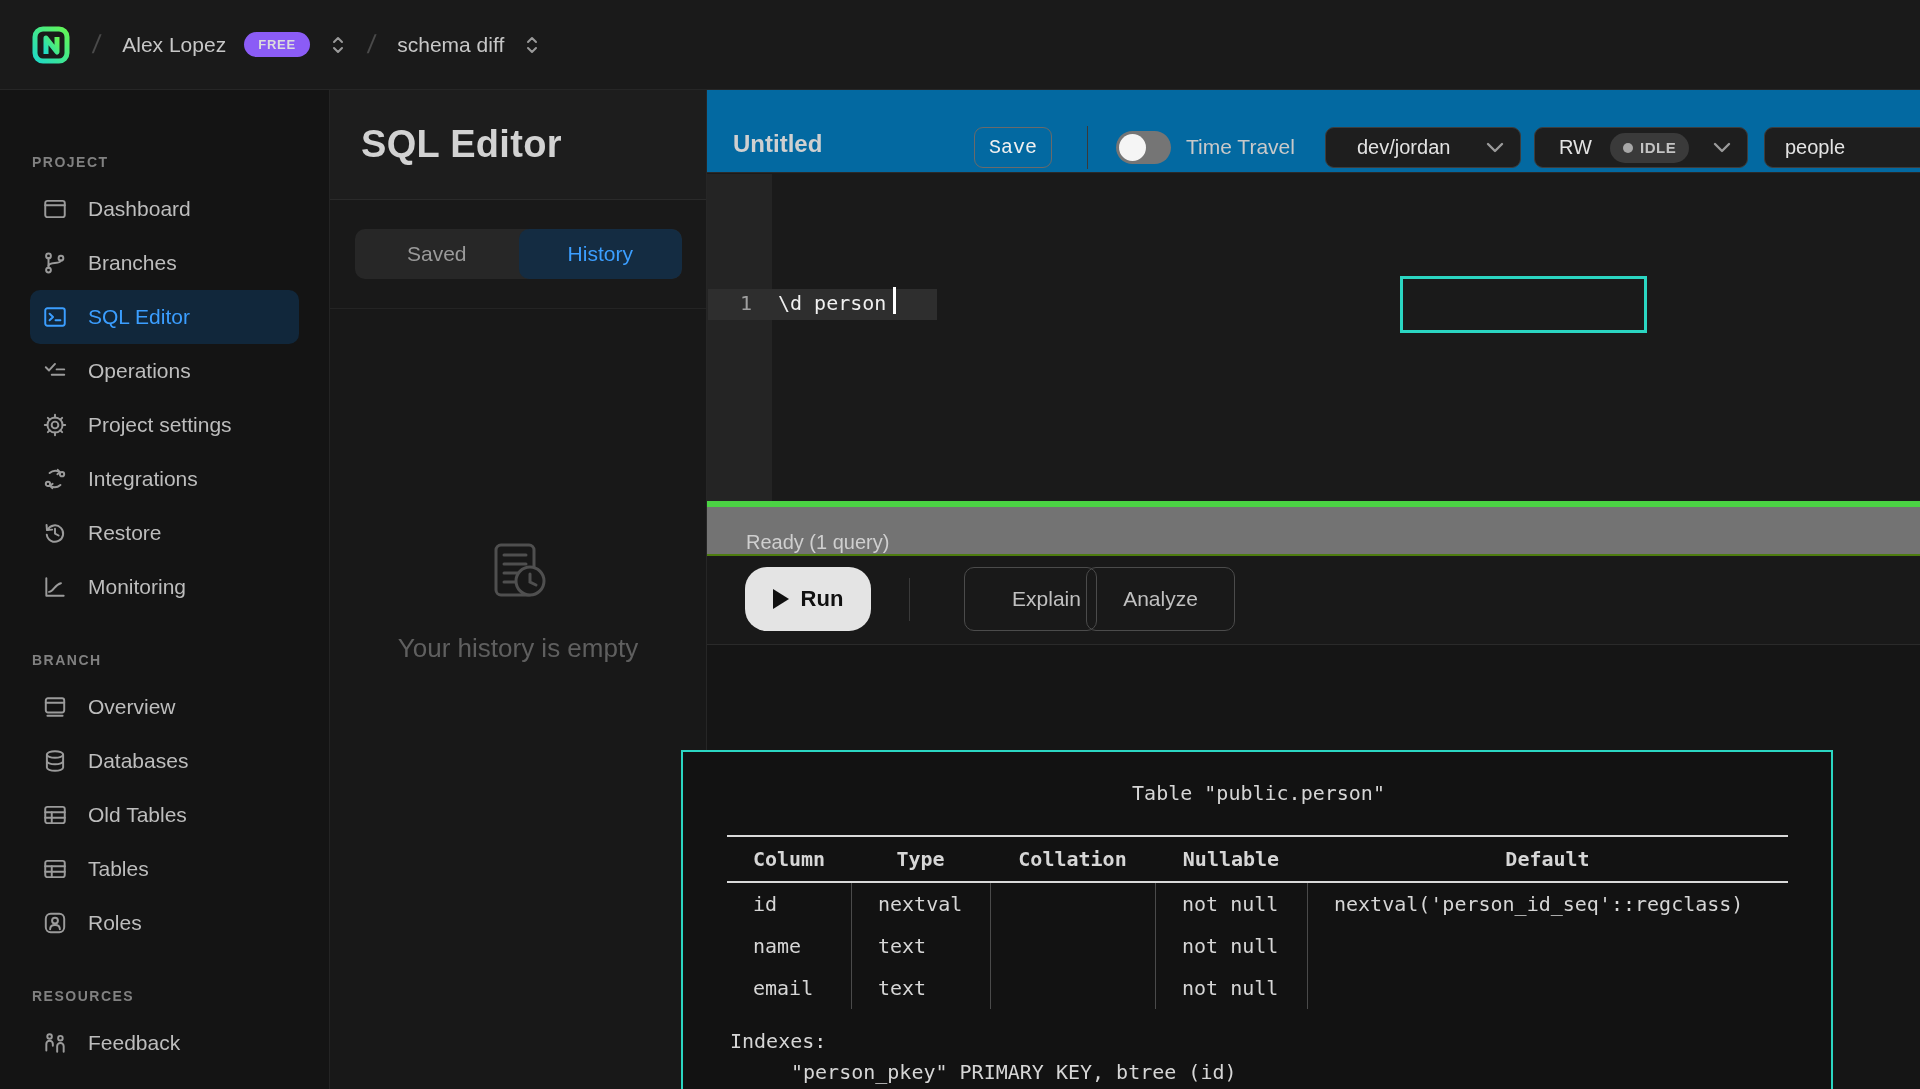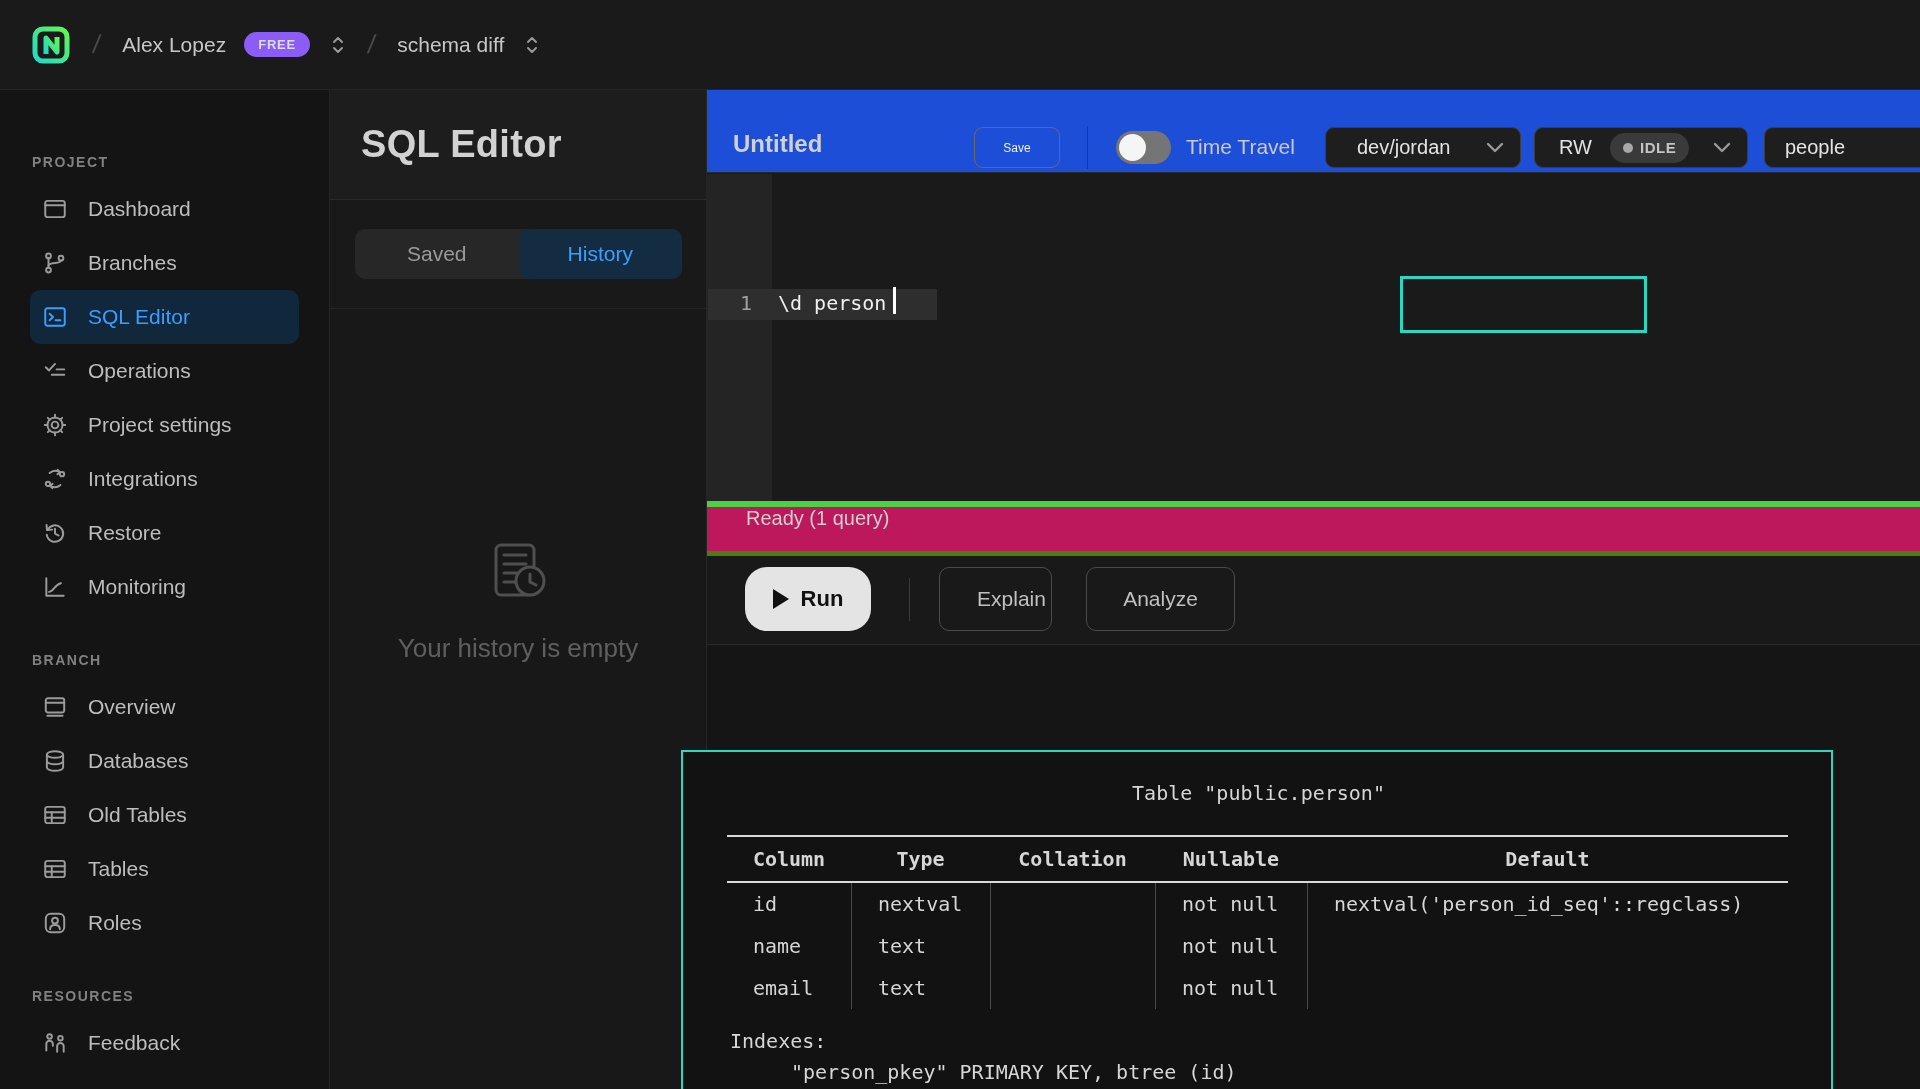--- a/index.html
+++ b/index.html
@@ -42,25 +42,25 @@
           display:flex; overflow:hidden; }
   .tab { flex:1; display:flex; align-items:center; justify-content:center; font-size:21px;
          color:#9a9a9a; cursor:pointer; border-radius:10px; }
   .tab.active { background:#142c42; color:#3b9eff; }
   .empty-wrap { position:absolute; left:0; top:445px; width:100%; display:flex; flex-direction:column;
                 align-items:center; }
   .empty-text { margin-top:22px; color:#5f5f5f; font-size:26px; }
 
   
   .qpanel { position:absolute; left:707px; top:90px; width:1213px; height:999px; background:#1a1a1a; }
-  .q-header { position:relative; height:83px; background:#1d4ed8; border-bottom:1px solid #2a2a2a; }
+  .q-header { position:relative; height:83px; background:#0369a1; border-bottom:1px solid #2a2a2a; }
   .q-title { position:absolute; left:26px; top:40px; font-size:24px; font-weight:700; color:#d0d0d0; }
-  .btn-save { position:absolute; left:267px; top:37px; width:86px; height:41px; background:transparent;
-              border:1px solid #6a6a6a; border-radius:9px; color:#f0f0f0; font-size:12px;
-              font-family:Liberation Sans, sans-serif; cursor:pointer; }
+  .btn-save { position:absolute; left:267px; top:37px; width:78px; height:41px; background:transparent;
+              border:1px solid #6a6a6a; border-radius:9px; color:#f0f0f0; font-size:20px;
+              font-family:Liberation Mono, monospace; cursor:pointer; }
   .q-divider { position:absolute; left:380px; top:36px; width:1px; height:43px; background:#3a3a3a; }
   .toggle { position:absolute; left:409px; top:41px; width:55px; height:33px; background:#757575;
             border-radius:17px; cursor:pointer; }
   .toggle .knob { position:absolute; left:3px; top:3px; width:27px; height:27px; border-radius:50%;
                   background:#f5f5f5; }
   .tt-label { position:absolute; left:479px; top:45px; font-size:21px; color:#c9c9c9; }
   .selectbox { position:absolute; top:37px; height:41px; border:1px solid #3d3d3d; border-radius:9px;
                background:#1e1e1e; display:flex; align-items:center; color:#e3e3e3; font-size:20px;
                cursor:pointer; }
   .selectbox .chev { margin-left:auto; display:inline-flex; }
@@ -77,36 +77,36 @@
   .gutter { position:absolute; left:0; top:0; width:65px; height:327px; background:#242424; }
   .code-hl { position:absolute; left:1px; top:115px; width:229px; height:31px; background:#2e2e2e; }
   .mono { font-family:"DejaVu Sans Mono", monospace; }
   .line-no { position:absolute; left:33px; top:117px; font-size:20px; color:#a0a0a0; }
   .code-text { position:absolute; left:71px; top:117px; font-size:20px; color:#f0f0f0; }
   .cursor { position:absolute; left:186px; top:113px; width:2.5px; height:27px; background:#ffffff; }
   .code-box { position:absolute; left:693px; top:186px; width:247px; height:57px;
               border:3px solid #2bd6c2; }
 
   .green-line { position:absolute; left:0; top:411px; width:1213px; height:6px; background:#4bd244; }
-  .status-bar { position:absolute; left:0; top:417px; width:1213px; height:49px; background:#be185d;
-                border-bottom:5px solid #4d7c0f; display:flex; align-items:flex-start; }
+  .status-bar { position:absolute; left:0; top:417px; width:1213px; height:49px; background:#737373;
+                border-bottom:2px solid #4d7c0f; display:flex; align-items:flex-end; }
   .status-text { margin-left:39px; color:#cfcfcf; font-size:20px; }
 
   .action-bar { position:absolute; left:0; top:467px; width:1213px; height:88px; background:#191919;
                 border-bottom:1px solid #2a2a2a; }
   .btn-run { position:absolute; left:38px; top:10px; width:126px; height:64px; background:#e4e4e4;
              border:none; border-radius:22px; font-family:inherit; font-size:22px; font-weight:600;
              color:#111; display:flex; align-items:center; justify-content:center; gap:12px;
              cursor:pointer; }
   .play { width:0; height:0; border-left:16px solid #111; border-top:10px solid transparent;
           border-bottom:10px solid transparent; }
   .abar-sep { position:absolute; left:202px; top:21px; width:1px; height:43px; background:#3a3a3a; }
   .btn-ghost { position:absolute; top:10px; height:64px; background:transparent; border:1px solid #4b4b4b;
                border-radius:10px; color:#c0c0c0; font-size:21px; font-family:inherit; cursor:pointer; }
-  .btn-explain { left:232px; width:113px;padding-left:32px; }
+  .btn-explain { left:257px; width:133px;padding-left:32px; }
   .btn-analyze { left:379px; width:149px; }
 
   
   .results { position:absolute; left:0; top:555px; width:1213px; height:444px; background:#151515; }
   .res-box { position:absolute; left:-26px; top:105px; width:1152px; height:386px;
              border:2px solid #2bd6c2; background:#121212; color:#d6d6d6; font-size:20px; }
   .res-title { margin:27px 45px 0 45px; width:1061px; text-align:center; height:28px; line-height:28px; }
   .rt-table { margin:12px 0 0 44px; width:1061px; }
   .rt-head { display:grid; grid-template-columns:124px 139px 165px 152px 481px;
              border-top:2px solid #d9d9d9; border-bottom:2px solid #d9d9d9;margin-top:28px; }

